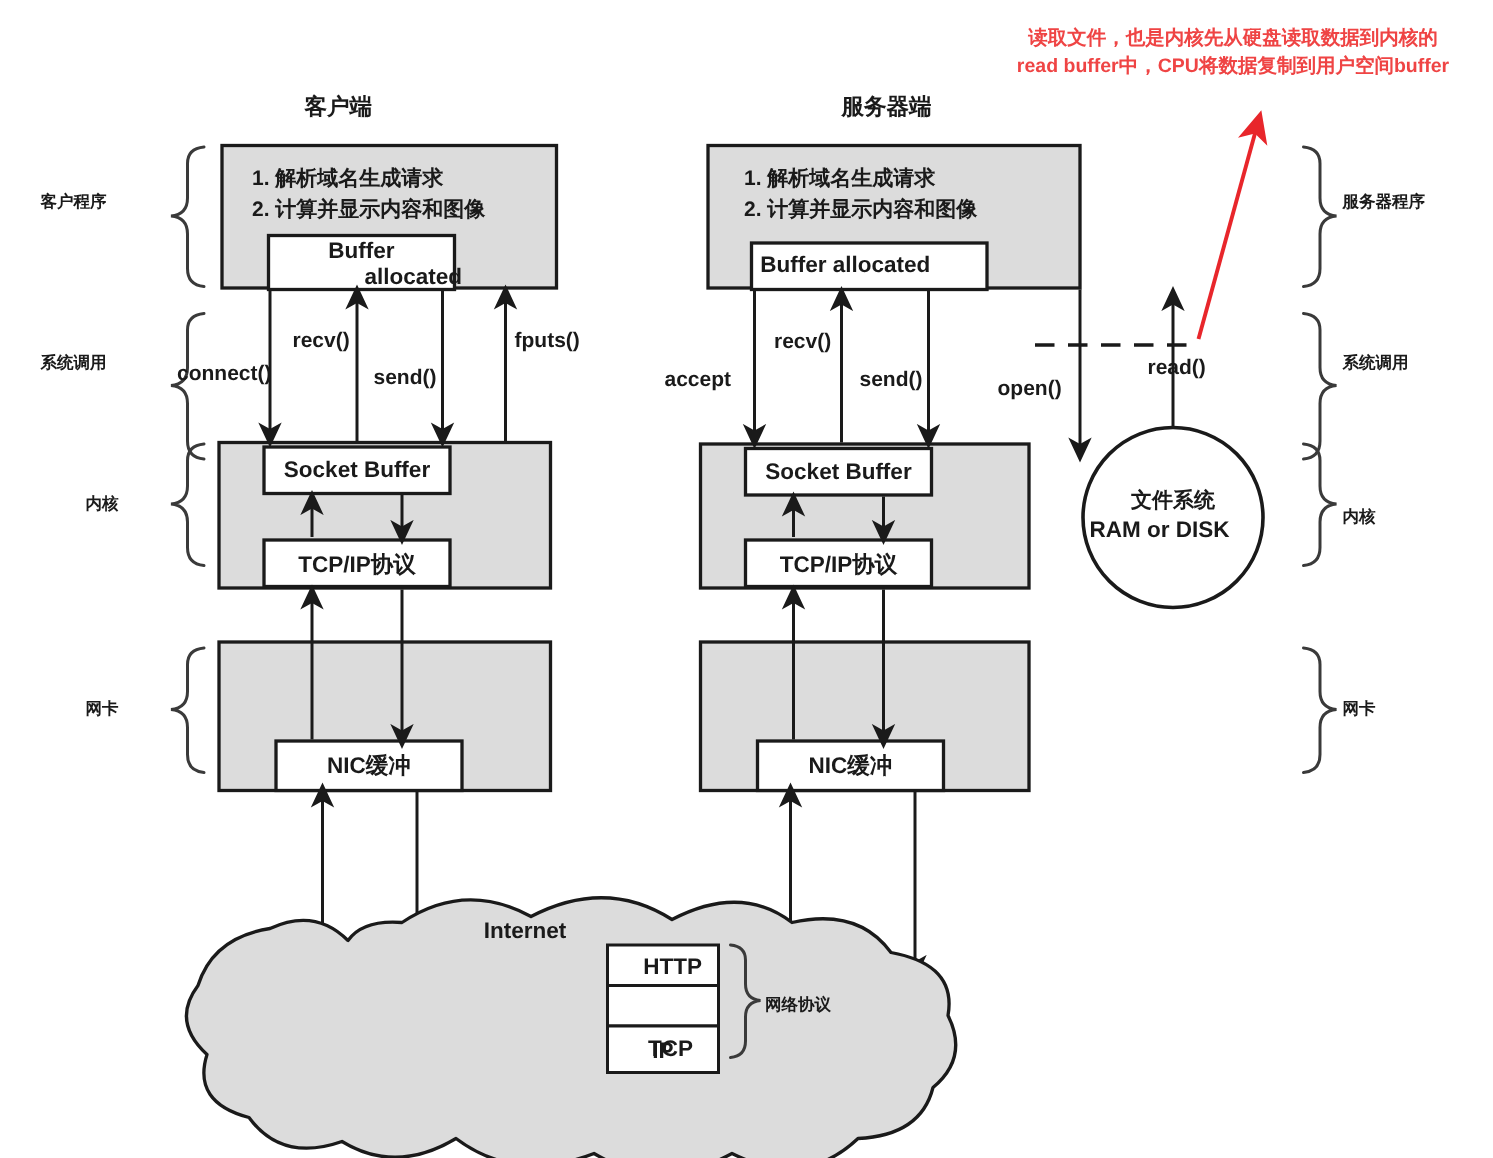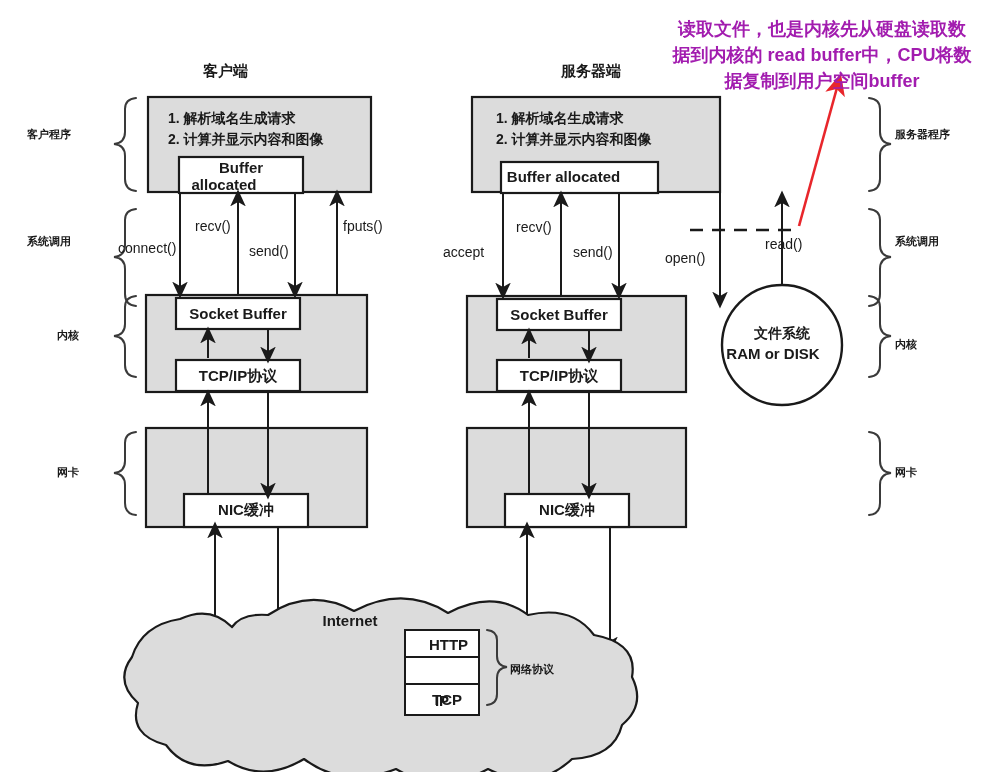--- a/index.html
+++ b/index.html
@@ -7,25 +7,25 @@
     width:995px;height:772px;position:relative;overflow:hidden;
     font-family:"Liberation Sans","DejaVu Sans",sans-serif;
     color:#1a1a1a;
   }
   #stage{position:absolute;left:0;top:0;width:995px;height:772px;}
   svg#canvas{position:absolute;left:0;top:0;width:995px;height:772px;}
 
   .lbl{position:absolute;white-space:nowrap;font-weight:bold;}
   .title-lbl{font-size:15px;font-weight:bold;}
   .side-lbl{font-size:11px;font-weight:bold;}
-  .call-lbl{font-size:14px;font-weight:normal;}
+  .call-lbl{font-size:14px;font-weight:bold;}
   .box-lbl{font-size:15px;font-weight:bold;text-align:center;}
   .note{
-    position:absolute;font-size:18px;font-weight:bold;line-height:1.45;
-    text-align:center;color:#a21caf;
+    position:absolute;font-size:13px;font-weight:bold;line-height:1.45;
+    text-align:center;color:#ef4444;
   }
   .listline{font-size:14px;font-weight:bold;line-height:1.5;}
 </style>
 </head>
 <body>
 
 <div id="stage">
 
   <svg id="canvas" viewBox="0 0 995 772">
     <defs>
@@ -178,21 +178,21 @@
 
   <div class="lbl side-lbl" style="left:895px;top:127px;">服务器程序</div>
   <div class="lbl side-lbl" style="left:895px;top:234px;">系统调用</div>
   <div class="lbl side-lbl" style="left:895px;top:337px;">内核</div>
   <div class="lbl side-lbl" style="left:895px;top:465px;">网卡</div>
 
   <div class="lbl listline" style="left:168px;top:108px;">1. 解析域名生成请求</div>
   <div class="lbl listline" style="left:168px;top:129px;">2. 计算并显示内容和图像</div>
 
   <div class="lbl box-lbl" style="left:179px;top:159px;width:124px;text-align:center;">Buffer</div>
-  <div class="lbl box-lbl" style="left:162px;top:176px;width:124px;">allocated</div>
+  <div class="lbl box-lbl" style="left:184px;top:176px;width:124px;text-align:right;">allocated</div>
 
   <div class="lbl box-lbl" style="left:176px;top:305px;width:124px;">Socket Buffer</div>
   <div class="lbl box-lbl" style="left:176px;top:367px;width:124px;">TCP/IP协议</div>
   <div class="lbl box-lbl" style="left:184px;top:501px;width:124px;">NIC缓冲</div>
 
   <div class="lbl call-lbl" style="left:118px;top:240px;">connect()</div>
   <div class="lbl call-lbl" style="left:195px;top:218px;">recv()</div>
   <div class="lbl call-lbl" style="left:249px;top:243px;">send()</div>
   <div class="lbl call-lbl" style="left:343px;top:218px;">fputs()</div>
 

